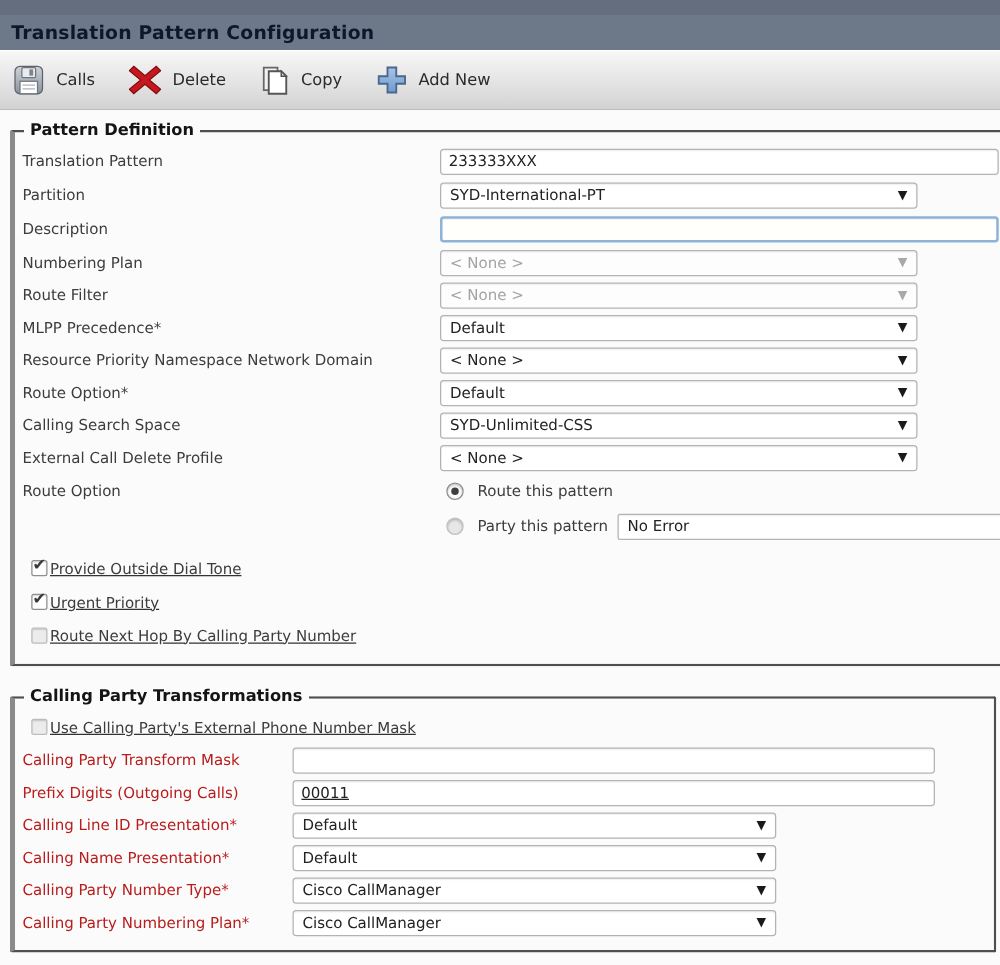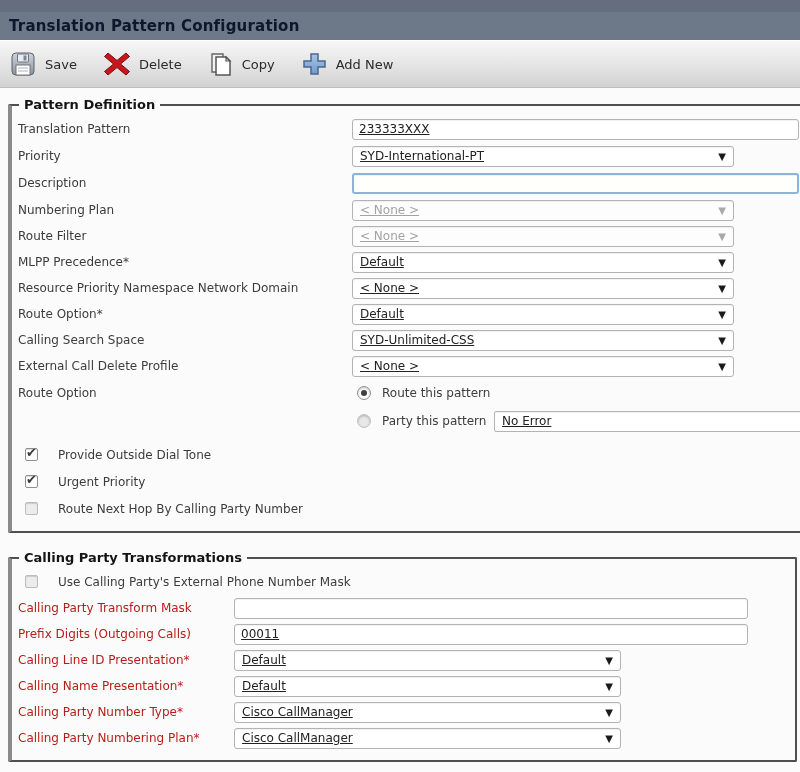--- a/index.html
+++ b/index.html
@@ -37,29 +37,29 @@
   .lbl  { width:334px; flex:none; color:#3c3c3c; }
   .lbl2 { width:216px; flex:none; color:#b91c1c; }
   
   .ti {
     height:21px; border:1px solid #b3b3b3; border-radius:3px;
     padding:0 6px; font-size:12px; color:#222; background:#fff;
     font-family:"DejaVu Sans","Liberation Sans",sans-serif; outline:none;
     box-shadow: inset 0 1px 1px rgba(0,0,0,0.06);
   }
   .ti.focused { border:2px solid #8db3d8; background:#fffffb; }
-  .w-input  { width:447px;text-decoration:underline; }
+  .w-input  { width:447px; }
   .w-input2 { width:514px;text-decoration:underline; }
   .dd {
     position:relative; height:21px; background:#fff;
     border:1px solid #b3b3b3; border-radius:3px;
     display:flex; align-items:center; padding:0 22px 0 7px;
     color:#222; cursor:pointer;
     box-shadow: inset 0 1px 1px rgba(0,0,0,0.06);
-    white-space:nowrap; overflow:hidden;text-decoration:underline;
+    white-space:nowrap; overflow:hidden;
   }
   .dd .arrow { position:absolute; right:7px; top:4px; font-size:10px; color:#1a1a1a; line-height:12px; }
   .dd.disabled { color:#a3a3a3; cursor:default; background:#fdfdfd; }
   .dd.disabled .arrow { color:#a9a9a9; }
   .w-dd  { width:382px; }
   .w-dd2 { width:387px; }
   .dd.block-reason { flex:1; margin-right:-7px; border-radius:2px; }
   
   .radio {
     width:14px; height:14px; border-radius:50%; flex:none;
@@ -72,21 +72,21 @@
     width:13px; height:13px; flex:none;
     border:1px solid #8f8f8f; border-radius:2px; background:#fff;
     position:relative; cursor:pointer;
     box-shadow: inset 0 1px 1px rgba(0,0,0,0.15);
   }
   .cb.checked::after {
     content:"\2714"; position:absolute; left:0px; top:-4px;
     font-size:13px; color:#3a3a3a;
   }
   .cb.off { background:#ececec; border-color:#bcbcbc; }
-  .cb-row { display:flex; align-items:center; gap:20px; min-height:27px; padding-left:7px; }
+  .cb-row { display:flex; align-items:center; gap:2px; min-height:27px; padding-left:7px;text-decoration:underline; }
   .cb-label { color:#3c3c3c; }
   .radio-group { display:flex; flex-direction:column; flex:1; }
   .radio-line { display:flex; align-items:center; min-height:28px; }
   .radio-line .radio { margin-left:5px; }
   .radio-line .rlabel { margin-left:11px; color:#3c3c3c; }
   .radio-line .rlabel.fixed { width:112px; flex:none; }
 </style>
 </head>
 <body>
 
@@ -105,21 +105,21 @@
           </linearGradient>
         </defs>
         <rect x="2" y="2" width="22" height="22" rx="4" fill="url(#flop)" stroke="#5c636c"></rect>
         <rect x="7.5" y="3" width="11" height="8" rx="1" fill="#e9ebee" stroke="#6e757e"></rect>
         <rect x="13.5" y="4.5" width="3" height="5" fill="#7d848d"></rect>
         <rect x="6" y="14" width="14" height="10" fill="#ffffff" stroke="#6e757e"></rect>
         <line x1="8" y1="17" x2="18" y2="17" stroke="#aeb4ba" stroke-width="1"></line>
         <line x1="8" y1="20" x2="18" y2="20" stroke="#aeb4ba" stroke-width="1"></line>
       </svg>
     </span>
-    <span class="tb-label">Save</span>
+    <span class="tb-label">Calls</span>
   </div>
   <div class="tb-btn">
     <span class="tb-icon">
       <svg width="26" height="24" viewBox="0 0 26 24">
         <path d="M4 1 L13 8.5 L22 1 L25.5 4.5 L16.5 12 L25.5 19.5 L22 23 L13 15.5 L4 23 L0.5 19.5 L9.5 12 L0.5 4.5 Z" fill="#c6171e" stroke="#7e0d12" stroke-width="1"></path>
       </svg>
     </span>
     <span class="tb-label">Delete</span>
   </div>
   <div class="tb-btn">
@@ -152,21 +152,21 @@
 
   <fieldset>
     <legend>Pattern Definition</legend>
 
     <div class="row tall">
       <div class="lbl">Translation Pattern</div>
       <input class="ti w-input" type="text" value="233333XXX" style="">
     </div>
 
     <div class="row">
-      <div class="lbl">Priority</div>
+      <div class="lbl">Partition</div>
       <div class="dd w-dd">
         <span>SYD-International-PT</span>
         <span class="arrow">▼</span>
       </div>
     </div>
 
     <div class="row tall">
       <div class="lbl">Description</div>
       <input class="ti w-input focused" type="text" value="" style="">
     </div>

